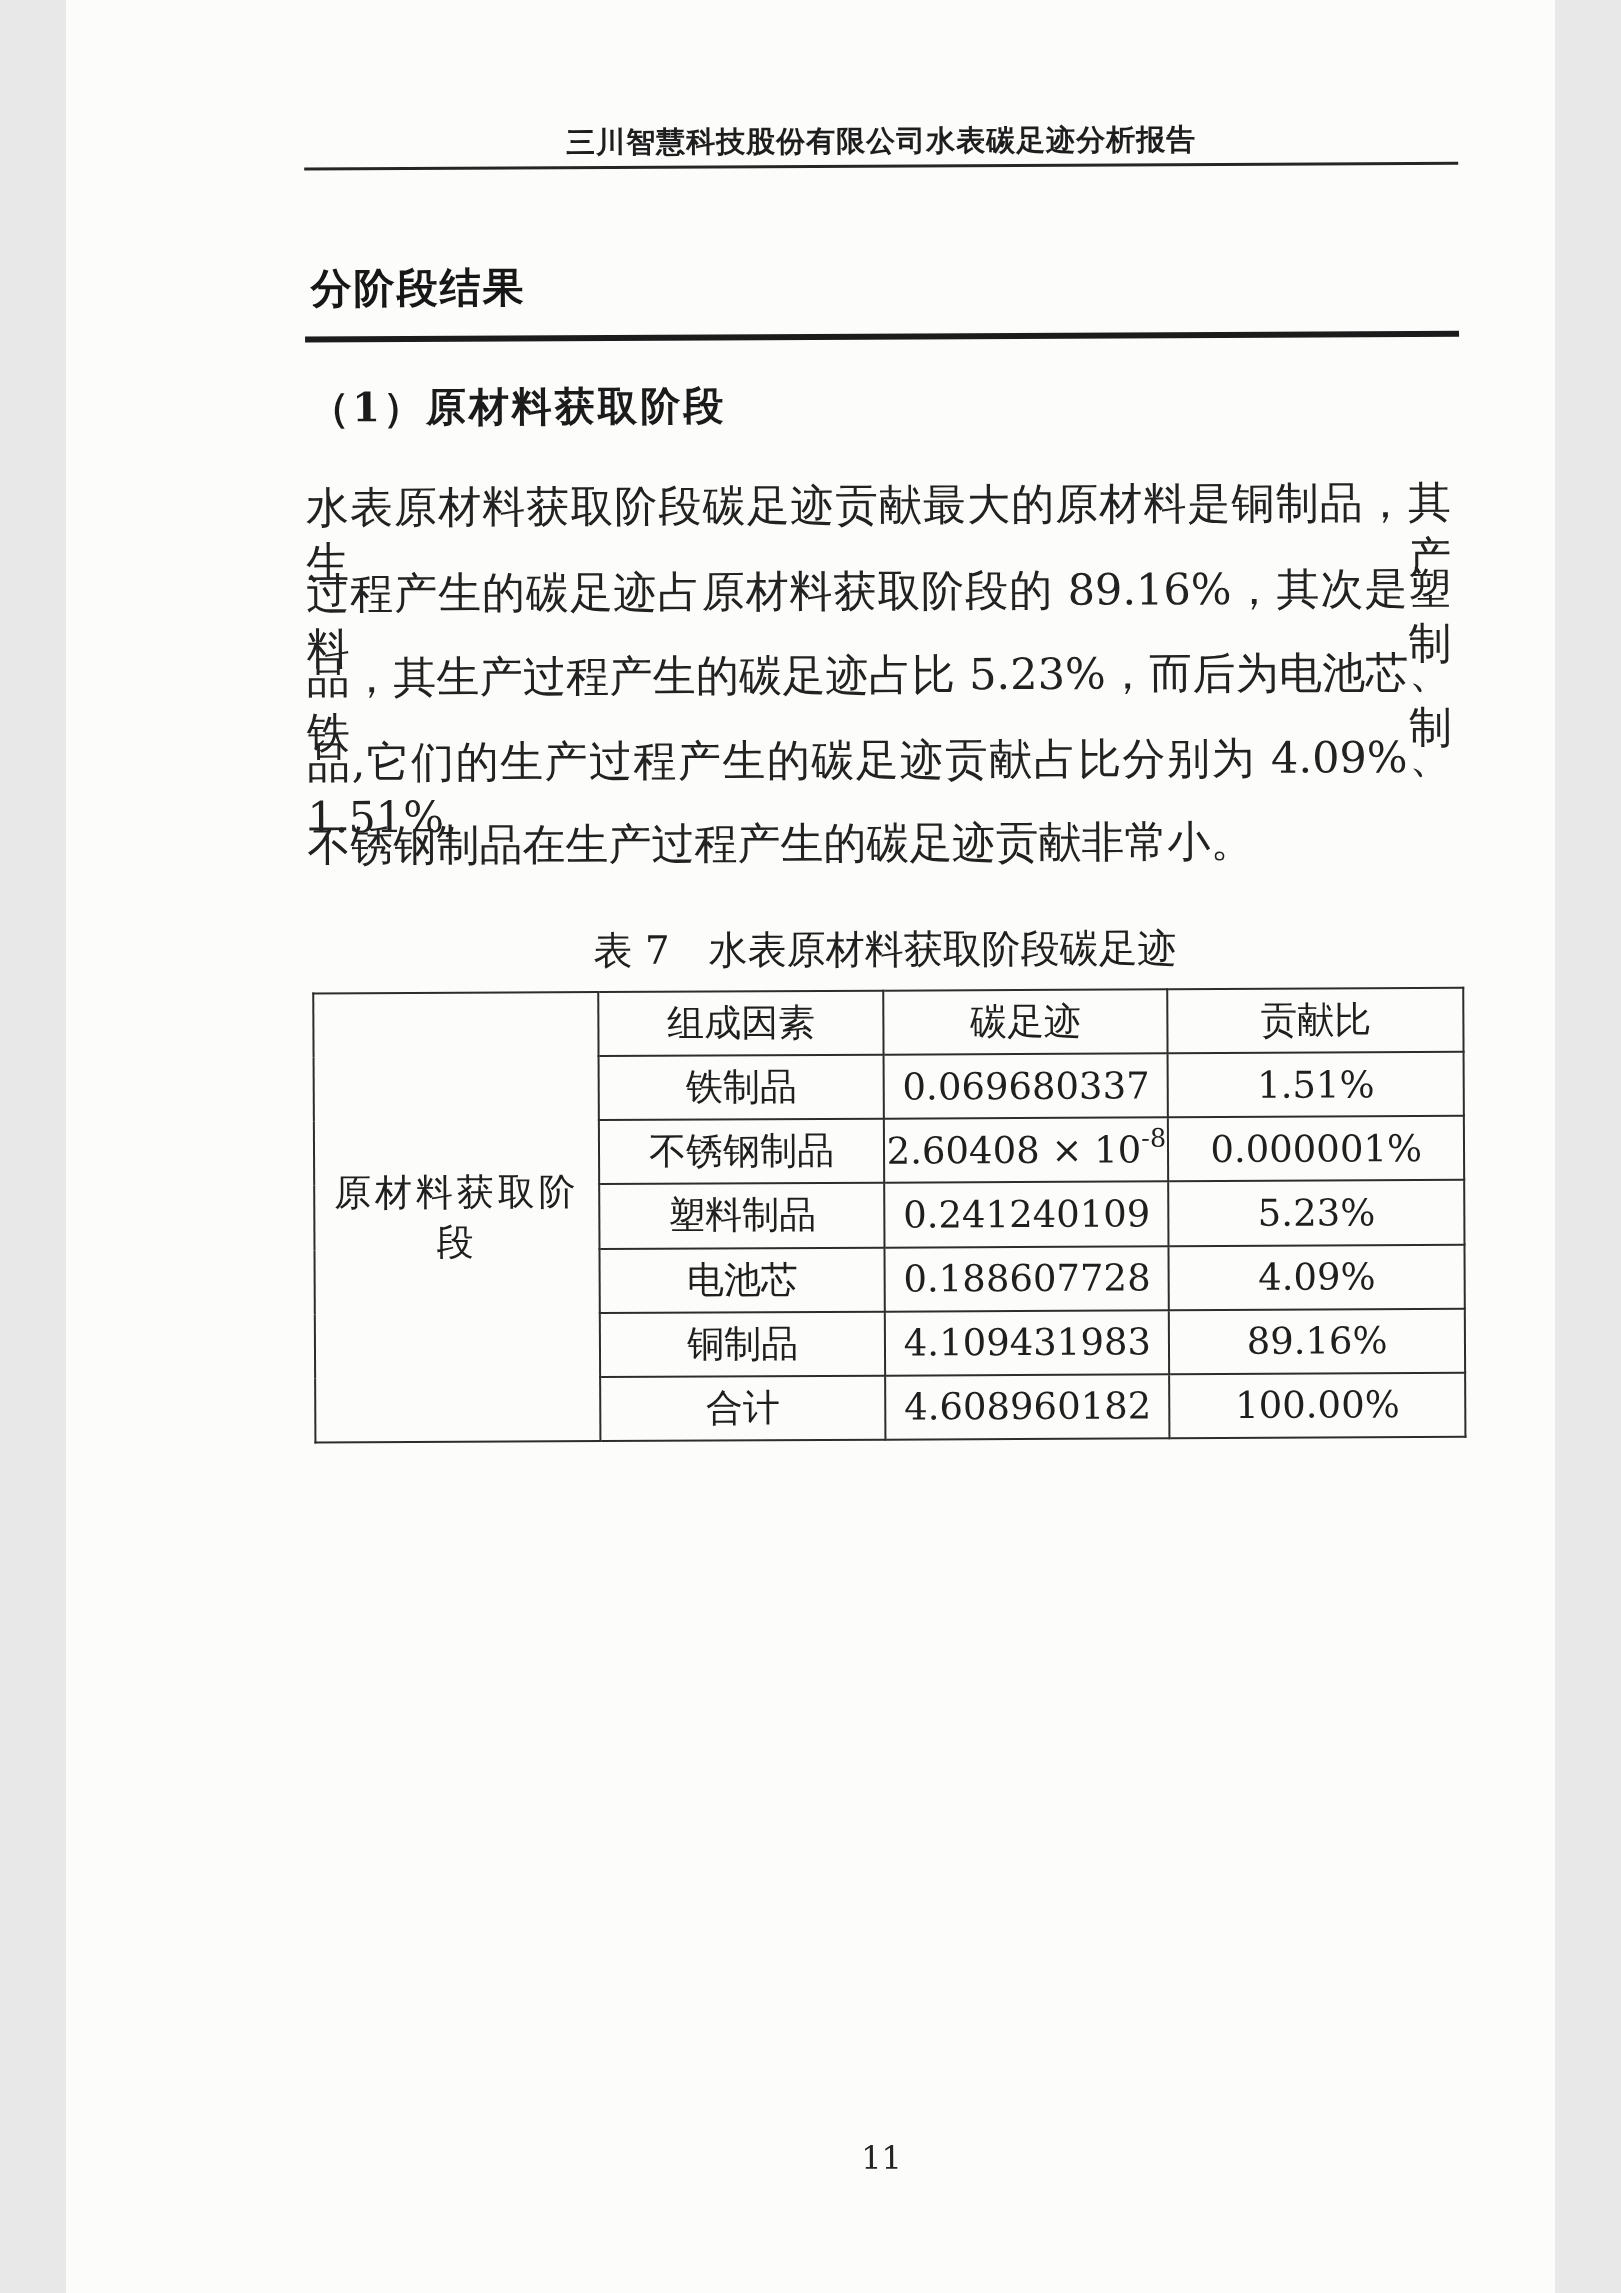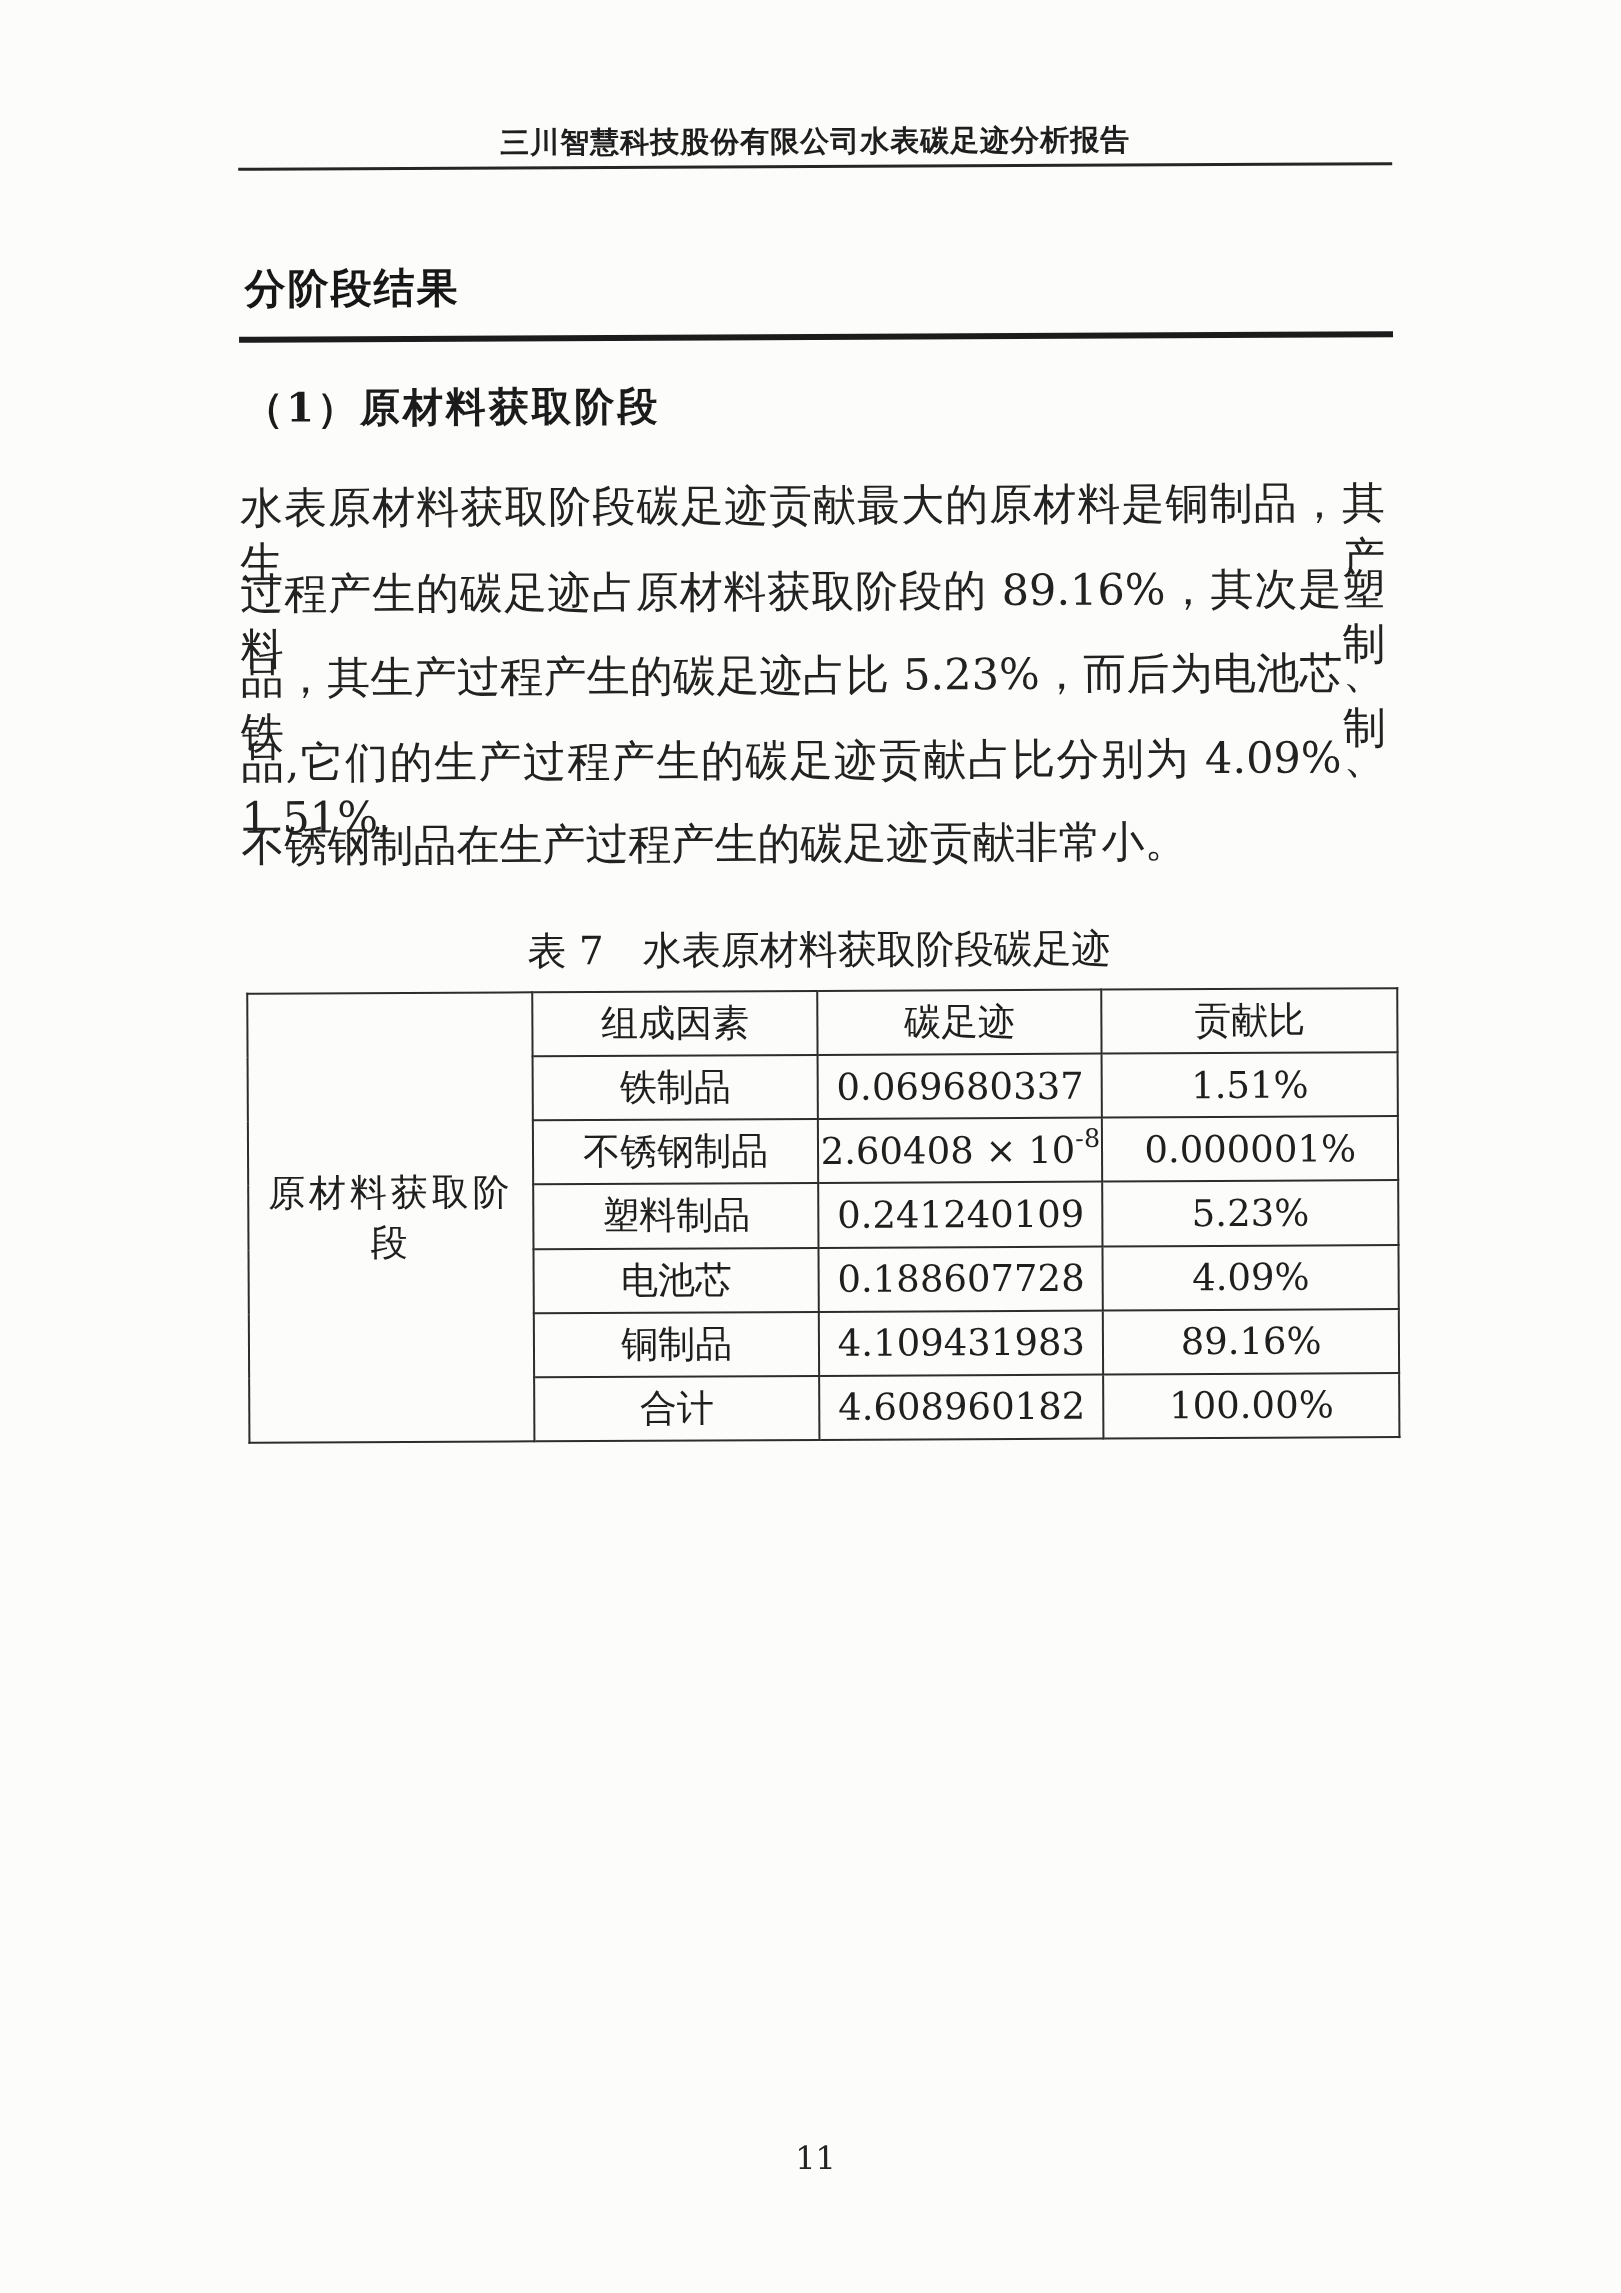--- a/index.html
+++ b/index.html
@@ -2,21 +2,21 @@
 <html lang="zh"><head>
 <meta charset="utf-8">
 <style>
   html, body {
     margin: 0;
     padding: 0;
     background: #e8e8e8;
   }
   .page {
     position: relative;
-    width: 1621px;
+    width: 1489px;
     height: 2294px;
     margin: 0 auto;
     background: #fcfcfa;
     overflow: hidden;
     color: #222;
     font-family: "DejaVu Serif", "Liberation Serif", serif;
   }
   
   .tilt {
     position: absolute;

